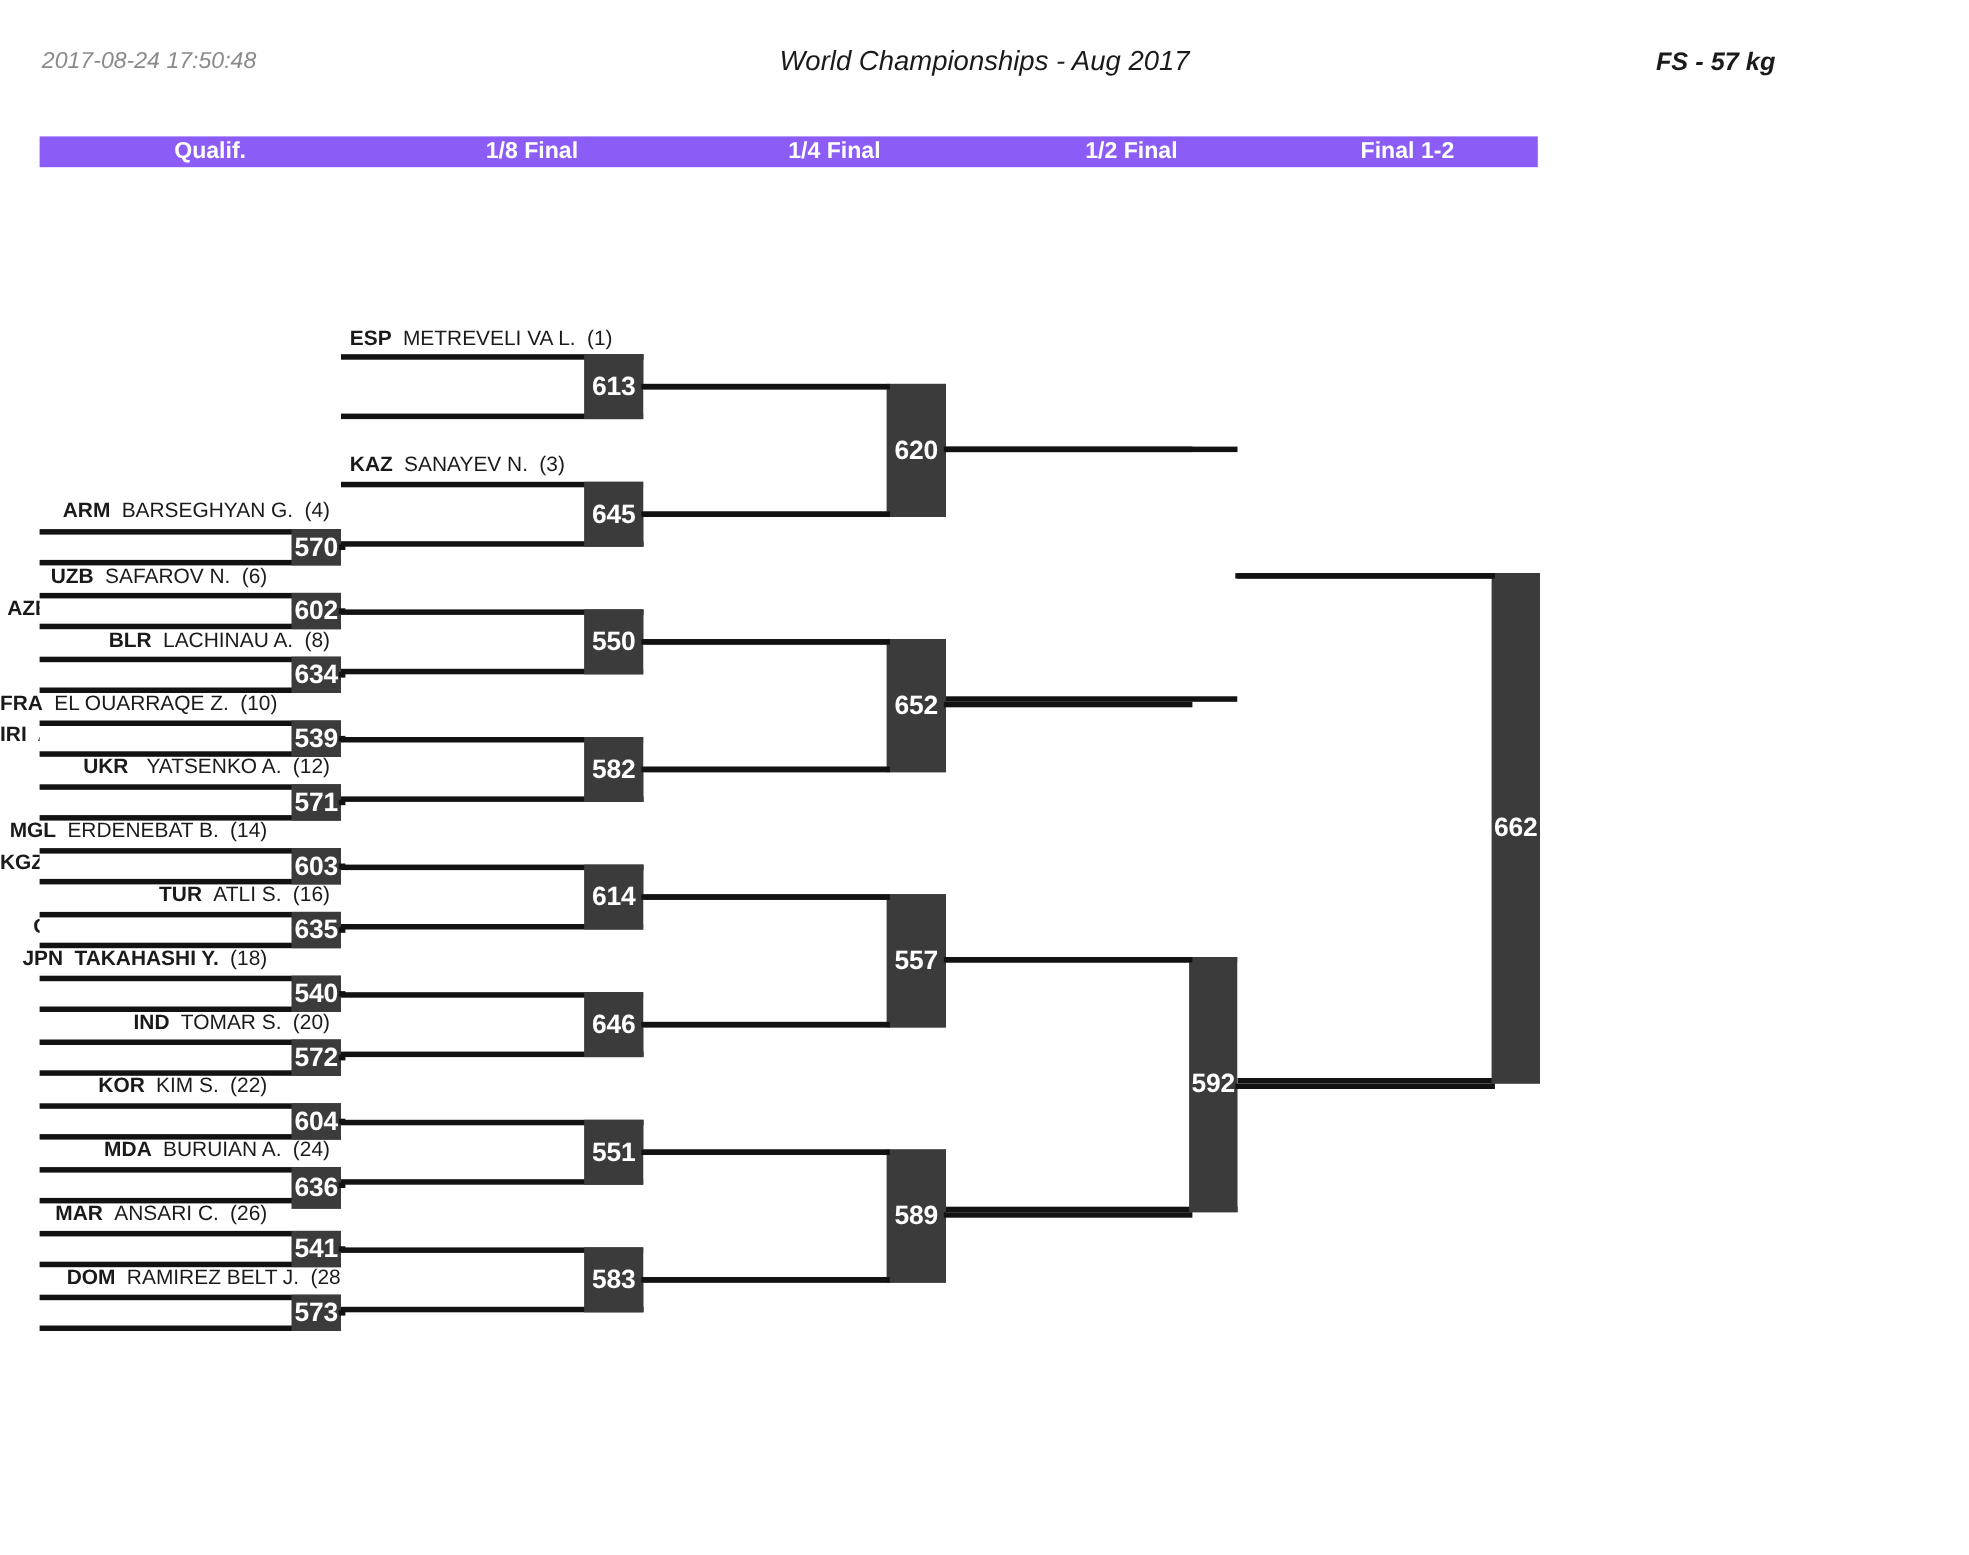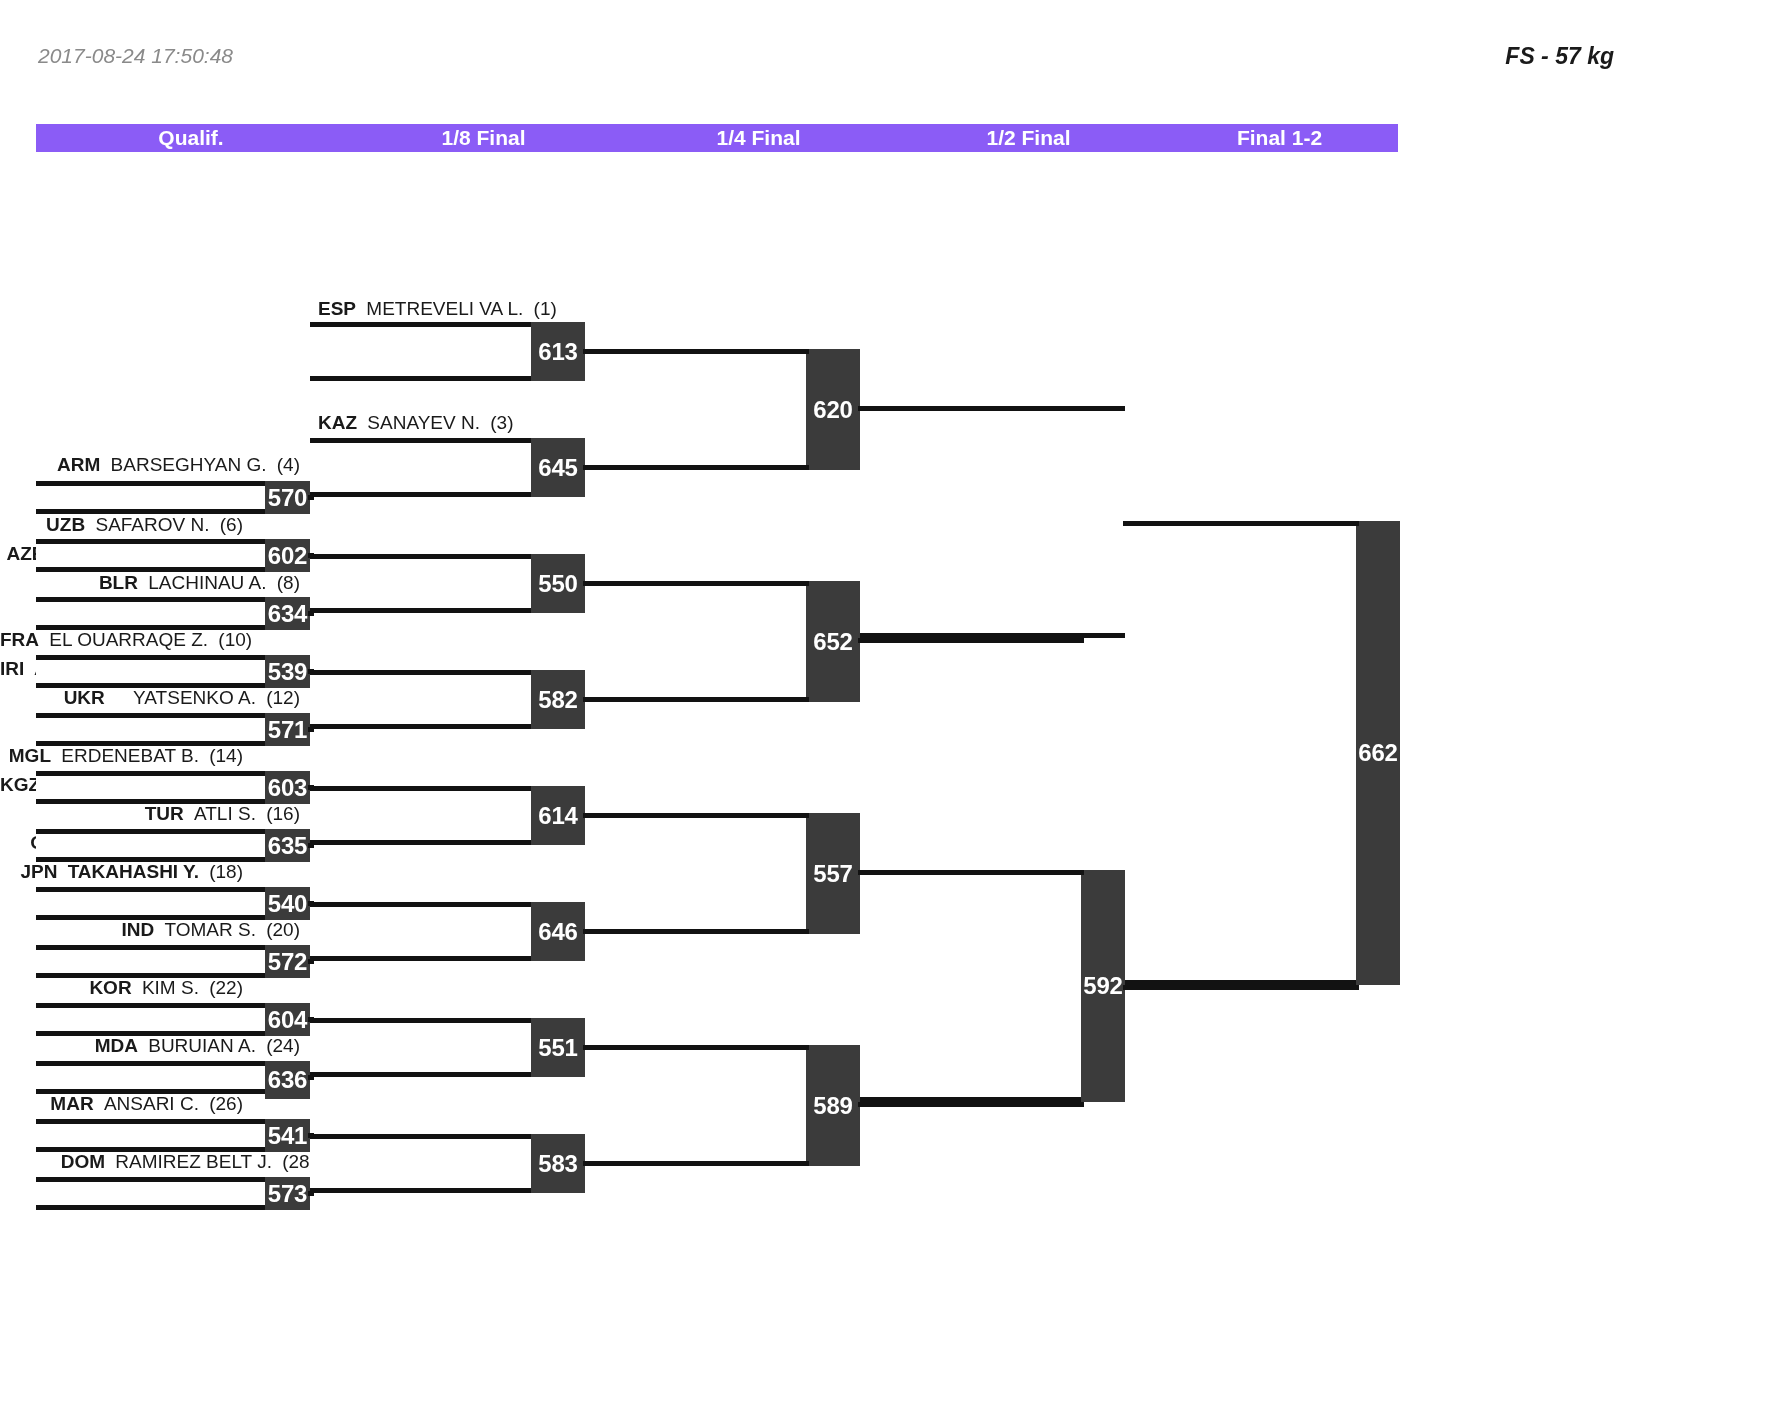--- a/index.html
+++ b/index.html
@@ -114,20 +114,21 @@
   }
   .athlete.right-al {
     text-align: right;
   }
 </style>
 </head>
 <body>
 
 <div id="top-header">
   <div id="doc-timestamp">2017-08-24 17:50:48</div>
+  <div id="doc-title">World Championships - Aug 2017</div>
   <div id="doc-weight">FS - 57 kg</div>
 </div>
 
 <div id="round-bar">
   <div class="round-label" style="left:0px;   width:310px;">Qualif.</div>
   <div class="round-label" style="left:310px; width:275px;">1/8 Final</div>
   <div class="round-label" style="left:585px; width:275px;">1/4 Final</div>
   <div class="round-label" style="left:860px; width:265px;">1/2 Final</div>
   <div class="round-label" style="left:1125px;width:237px;">Final 1-2</div>
 </div>
@@ -185,21 +186,21 @@
     <span style="margin-left: 5px;">EL OUARRAQE Z.</span>
     <span style="margin-left: 5px;">(10)</span>
   </div>
   <div class="athlete right-al" style="left:0px; width:252px; top:658px;">
     <span class="noc">IRI</span>
     <span style="margin-left: 5px;">ATRINAGHARCH R.</span>
     <span style="margin-left: 5px;">(11)</span>
   </div>
   <div class="athlete right-al" style="left:0px; width:300px; top:687px;">
     <span class="noc">UKR</span>
-    <span style="margin-left: 23px;">YATSENKO A.</span>
+    <span style="margin-left: 11px;">YATSENKO A.</span>
     <span style="margin-left: 5px;">(12)</span>
   </div>
   <div class="athlete right-al" style="left:0px; width:252px; top:716px;">
     <span class="noc">USA</span>
     <span style="margin-left: 5px;">GILMAN T.</span>
     <span style="margin-left: 5px;">(13)</span>
   </div>
   <div class="athlete right-al" style="left:0px; width:243px; top:745px;">
     <span class="noc">MGL</span>
     <span style="margin-left: 5px;">ERDENEBAT B.</span>

